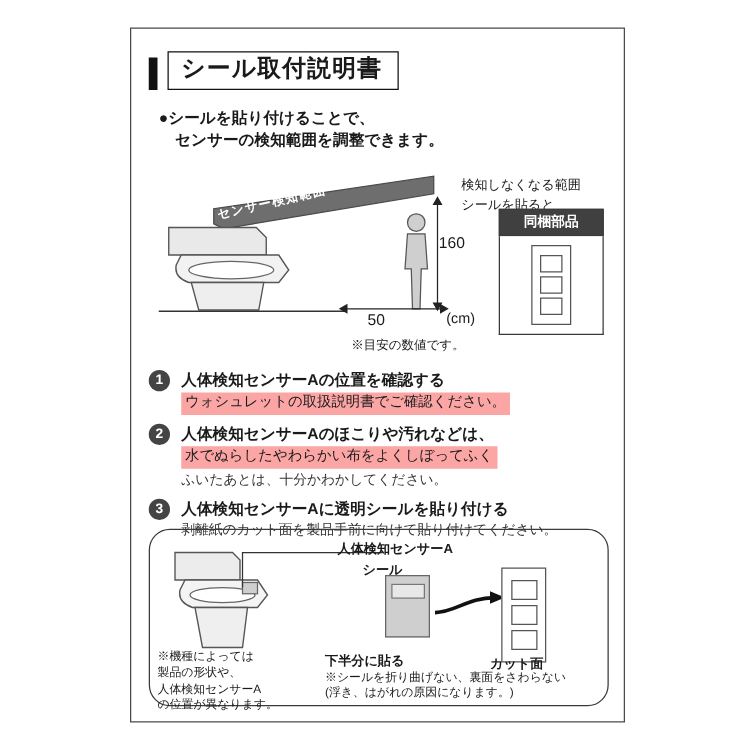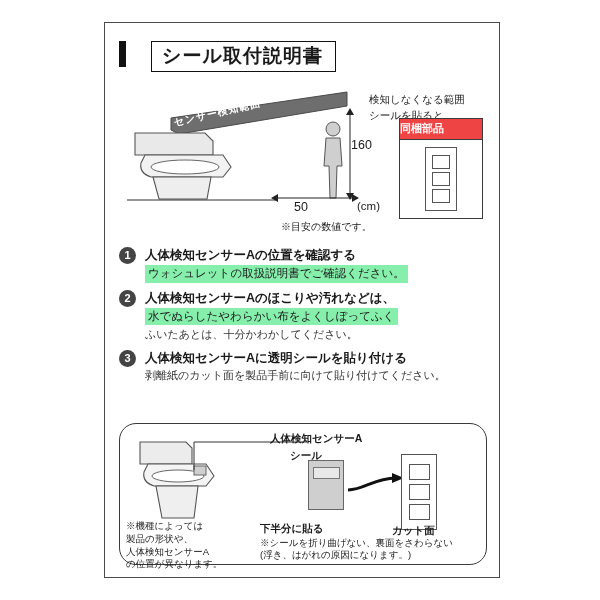--- a/index.html
+++ b/index.html
@@ -28,22 +28,22 @@
     position: absolute;
     left: 14px;
     top: 12px;
     width: 368px;
     height: 532px;
   }
 
   
   .title-row {
     display: flex;
-    align-items: flex-start;
-    gap: 25px;
+    align-items: flex-end;
+    gap: 8px;
     margin-top: 6px;
   }
   .title-bar {
     width: 7px;
     height: 26px;
     background: #111;
   }
   .title-box {
     border: 1.6px solid #111;
     padding: 3px 12px 4px 10px;
@@ -138,23 +138,24 @@
   }
 
   
   .parts {
     position: absolute;
     left: 280px;
     top: 38px;
     width: 84px;
   }
   .parts-hdr {
-    background: #ef4444;
+    background: #404040;
     color: #fff;
     font-size: 11px;
+    text-align: center;
     padding: 2px 0 3px;
     border: 1px solid #3a3a3a;
     font-weight: bold;
   }
   .parts-body {
     border: 1px solid #3a3a3a;
     border-top: none;
     height: 78px;
     position: relative;
     background: #fff;
@@ -205,21 +206,21 @@
     text-align: center;
     line-height: 17px;
   }
   .step-title {
     font-size: 12.5px;
     font-weight: bold;
     line-height: 1.3;
   }
   .hl {
     display: inline-block;
-    background: #86efac;
+    background: #fca5a5;
     font-size: 11.5px;
     padding: 1px 3px;
     margin-top: 2px;
     line-height: 1.35;
   }
   .sub {
     font-size: 11px;
     line-height: 1.4;
     margin-top: 2px;
     color: #333;
@@ -300,20 +301,24 @@
 <body>
 
 <div class="page">
   <div class="inner">
 
     <div class="title-row">
       <div class="title-bar"></div>
       <div class="title-box">シール取付説明書</div>
     </div>
 
+    <div class="lead">
+      <span>●シールを貼り付けることで、</span>
+      <span class="l2">センサーの検知範囲を調整できます。</span>
+    </div>
 
     <div class="diagram">
 
       <div class="cone">
         <svg width="180" height="48" viewBox="0 0 180 48">
           <polygon points="178,2 178,16 10,44 2,40 2,28" fill="#6e6e6e" stroke="#4a4a4a" stroke-width="1"></polygon>
         </svg>
       </div>
       <div class="cone-label">センサー検知範囲</div>
 

